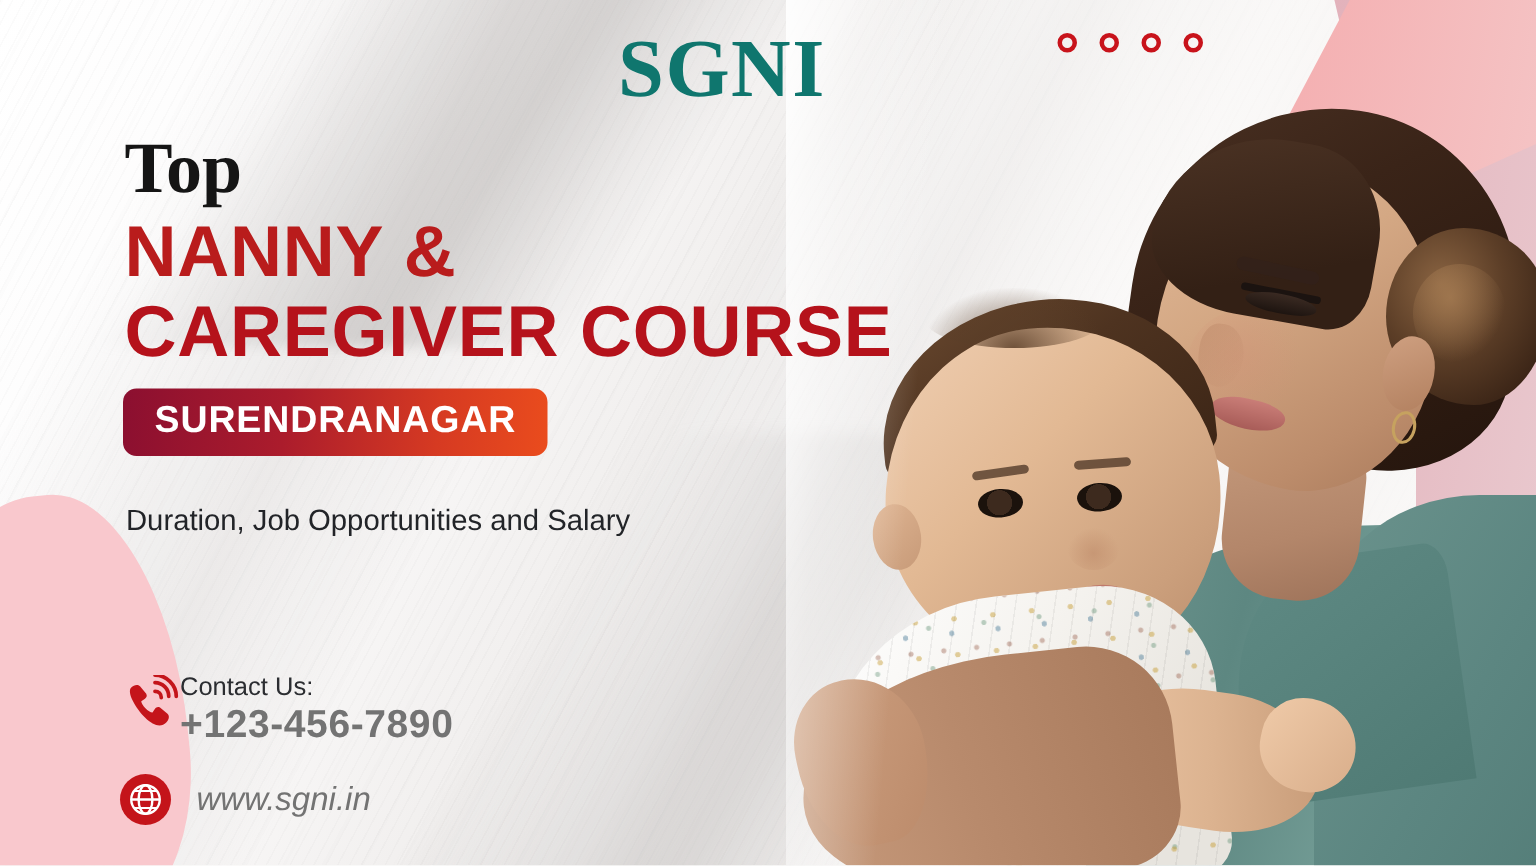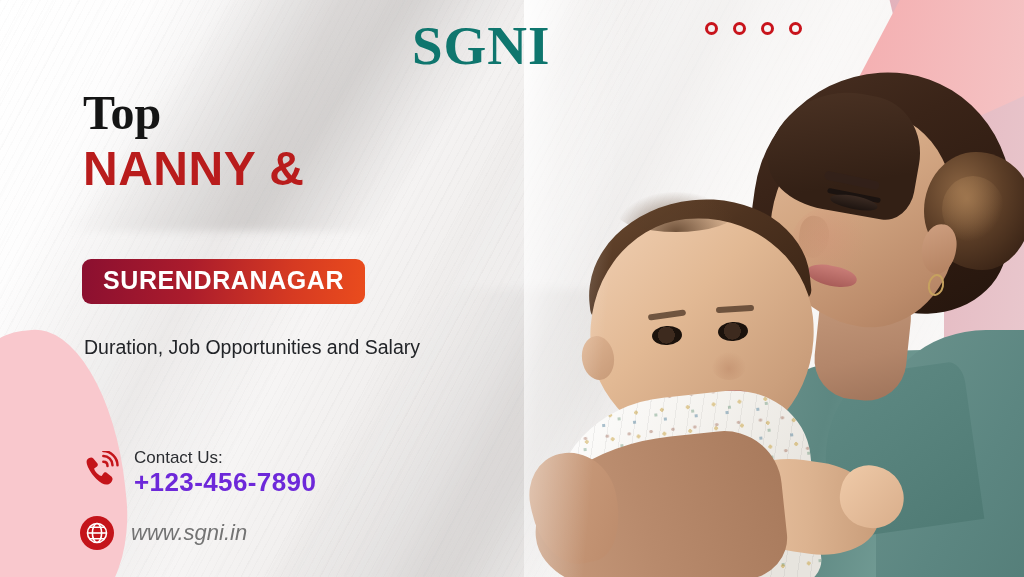--- a/index.html
+++ b/index.html
@@ -317,25 +317,25 @@
   .cta{
     position:absolute;left:82px;top:400px;
     padding:11px 27px 12px 27px;border-radius:30px;
     background:linear-gradient(95deg,#8c1030 0%,#b51f2b 40%,#de4020 80%,#e8481d 100%);
     color:#ffffff;font-weight:bold;font-size:20px;line-height:1;
     cursor:pointer;
   }
 
   
   .contact{
-    position:absolute;left:80px;top:447px;display:flex;align-items:center;gap:14px;
+    position:absolute;left:80px;top:447px;display:flex;align-items:center;
   }
   .c-text{display:flex;flex-direction:column;}
   .c-label{font-size:17px;color:#2b2d31;line-height:1.25;}
-  .c-num{font-size:26px;font-weight:bold;color:#6d28d9;line-height:1.15;letter-spacing:.4px;}
+  .c-num{font-size:26px;font-weight:bold;color:#737373;line-height:1.15;letter-spacing:.4px;}
 
   .web{
     position:absolute;left:80px;top:516px;display:flex;align-items:center;gap:17px;
   }
   .globe-circle{
     width:34px;height:34px;border-radius:50%;background:#c4141a;
     display:flex;align-items:center;justify-content:center;
   }
   .w-text{font-size:22px;color:#737373;line-height:1;font-style:italic;}
 </style>
@@ -403,20 +403,21 @@
 
   <div class="dots">
     <span class="dot"></span>
     <span class="dot"></span>
     <span class="dot"></span>
     <span class="dot"></span>
   </div>
 
   <div class="h-top">Top</div>
   <div class="h-l1">NANNY &amp;</div>
+  <div class="h-l2">CAREGIVER COURSE</div>
 
   <div class="badge">SURENDRANAGAR</div>
 
   <div class="sub">
     <div>Duration, Job Opportunities and Salary</div>
   </div>
 
 
   <div class="contact">
     <span>

